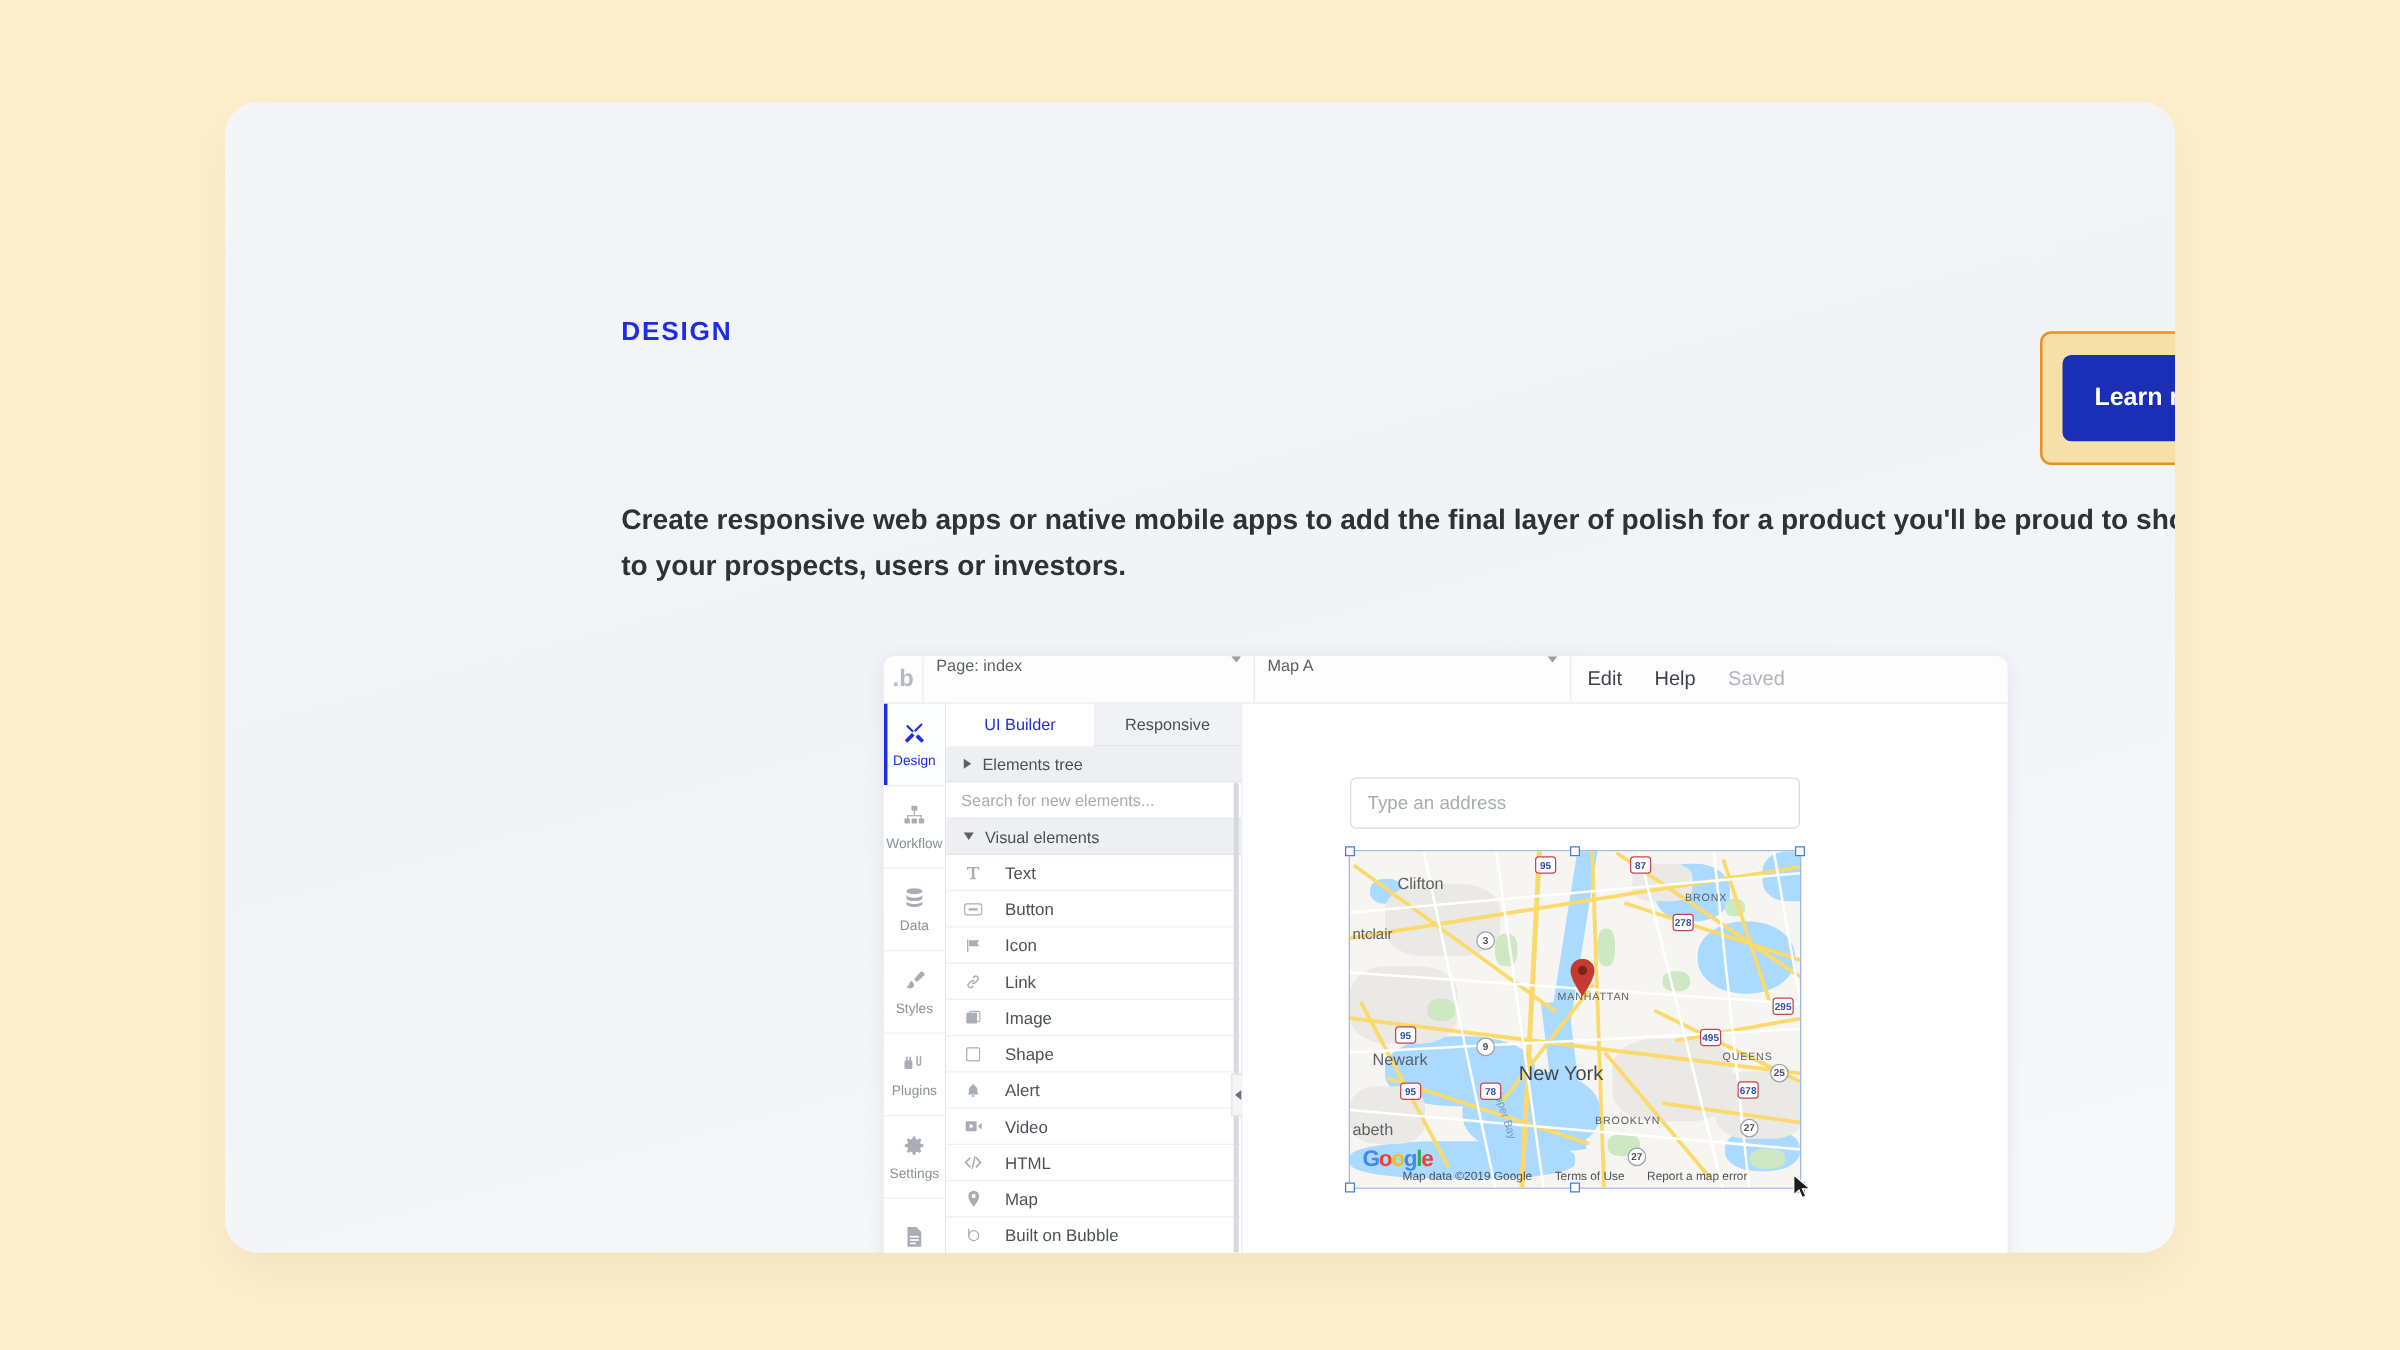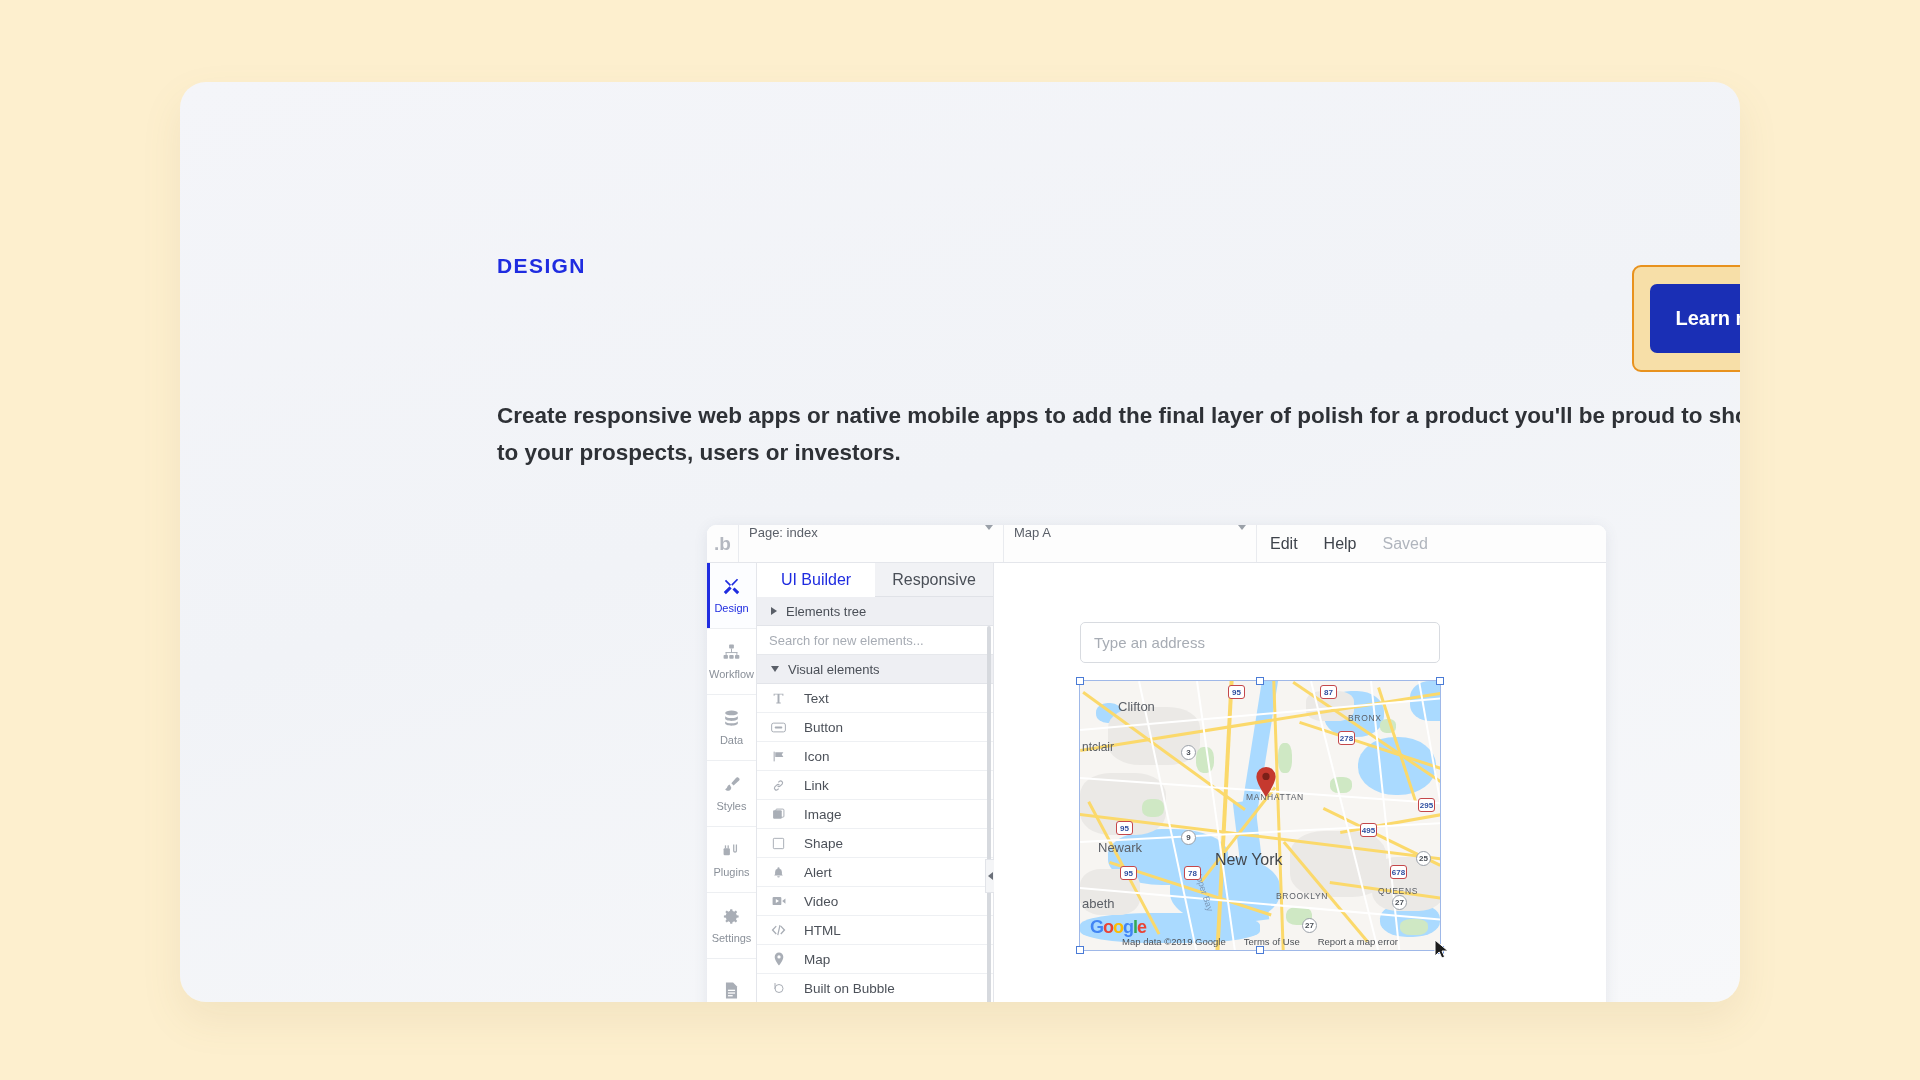--- a/index.html
+++ b/index.html
@@ -123,21 +123,21 @@
 
   
   #palette {
     width: 237px; background: #FFFFFF;
     border-right: 1px solid #E4E6EB;
     display: flex; flex-direction: column; position: relative;
   }
   #palette-tabs { display: flex; height: 34px; }
   .pal-tab {
     flex: 1; display: flex; align-items: center; justify-content: center;
-    font-size: 16px; color: #4A4F57; cursor: pointer;
+    font-size: 13px; color: #4A4F57; cursor: pointer;
     background: #F1F2F5; border-bottom: 1px solid #E0E2E7;
   }
   .pal-tab.active {
     background: #FFFFFF; color: #1F2CE0; border-bottom: 1px solid #FFFFFF;
   }
   .pal-section {
     height: 29px; display: flex; align-items: center; gap: 9px;
     padding-left: 14px;
     background: #EEEFF3; border-bottom: 1px solid #E2E4E9;
     font-size: 13px; color: #4A4F57; cursor: pointer;
@@ -547,27 +547,27 @@
             <div class="road-w" style="left:232px;top:0px;width:280px;height:1.6px;transform:rotate(76deg);"></div>
             <div class="road-w" style="left:292px;top:0px;width:280px;height:1.6px;transform:rotate(84deg);"></div>
             <div class="road-w" style="left:340px;top:0px;width:280px;height:1.6px;transform:rotate(80deg);"></div>
 
             <div class="maplabel" style="left:38px;top:18px;font-size:13px;">Clifton</div>
             <div class="maplabel" style="left:2px;top:59px;font-size:12px;">ntclair</div>
             <div class="maplabel" style="left:268px;top:32px;font-size:8.5px;letter-spacing:.7px;text-align:center;">BRONX</div>
             <div class="maplabel" style="left:166px;top:111px;font-size:8.5px;letter-spacing:.7px;">MANHATTAN</div>
             <div class="maplabel" style="left:18px;top:159px;font-size:13px;">Newark</div>
             <div class="maplabel" style="left:135px;top:170px;font-size:16px;color:#43474D;">New York</div>
-            <div class="maplabel" style="left:298px;top:159px;font-size:8.5px;letter-spacing:.7px;margin-top:46px;">QUEENS</div>
+            <div class="maplabel" style="left:298px;top:159px;font-size:8.5px;letter-spacing:.7px;">QUEENS</div>
             <div class="maplabel" style="left:196px;top:210px;font-size:8.5px;letter-spacing:.7px;">BROOKLYN</div>
             <div class="maplabel" style="left:2px;top:215px;font-size:13px;">abeth</div>
             <div class="maplabel" style="left:122px;top:188px;font-size:9px;color:#7C99B8;transform:rotate(72deg);transform-origin:0 0;">Upper Bay</div>
 
             <div class="shield red" style="left:148px;top:4px;">95</div>
-            <div class="shield red" style="left:240px;top:4px;">87</div>
+            <div class="shield red" style="left:224px;top:4px;">87</div>
             <div class="shield red" style="left:258px;top:50px;">278</div>
             <div class="shield round" style="left:101px;top:64px;">3</div>
             <div class="shield red" style="left:338px;top:117px;">295</div>
             <div class="shield red" style="left:36px;top:140px;">95</div>
             <div class="shield round" style="left:101px;top:149px;">9</div>
             <div class="shield red" style="left:280px;top:142px;">495</div>
             <div class="shield round" style="left:336px;top:170px;">25</div>
             <div class="shield red" style="left:40px;top:185px;">95</div>
             <div class="shield red" style="left:104px;top:185px;">78</div>
             <div class="shield red" style="left:310px;top:184px;">678</div>

